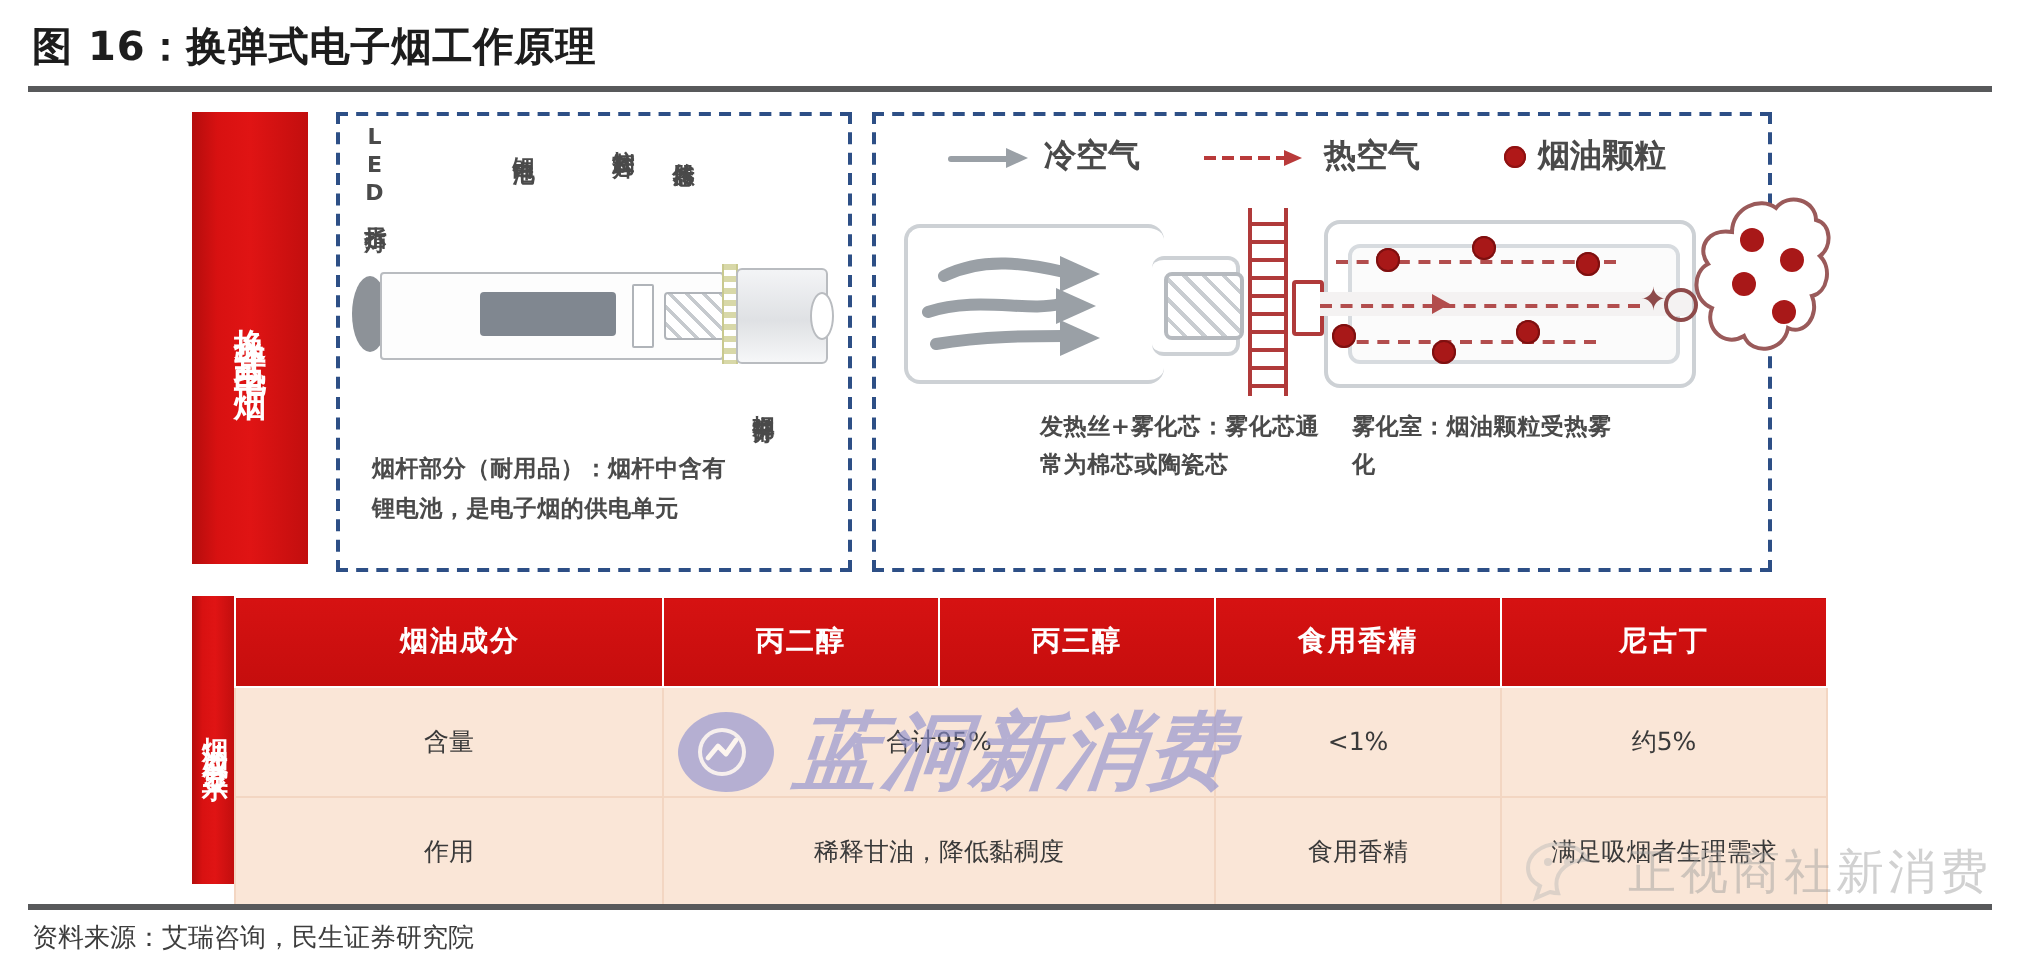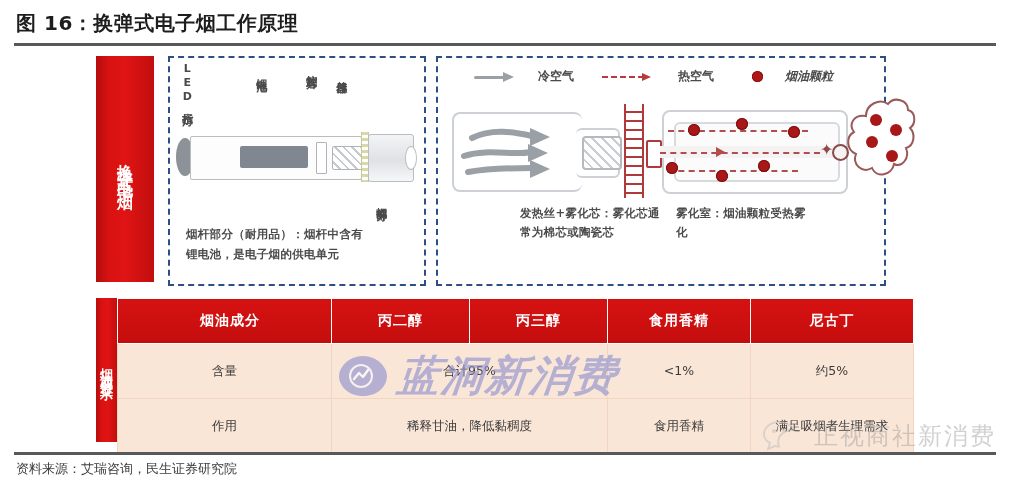--- a/index.html
+++ b/index.html
@@ -100,25 +100,25 @@
   }
   .dev-podtip{
     position:absolute;left:405px;top:146px;width:10px;height:22px;
     border:1.5px solid #b9bcc0;border-radius:50%;background:#fff;
   }
 
   
   .legend{
     position:absolute;left:452px;top:68px;width:420px;height:22px;
   }
-  .lg-item{position:absolute;display:flex;align-items:center;gap:22px;
-    font-size:12px;color:#4a4a4a;font-weight:bold;white-space:nowrap;}
+  .lg-item{position:absolute;display:flex;align-items:center;gap:6px;
+    font-size:16px;color:#4a4a4a;font-weight:bold;white-space:nowrap;}
   .lg-cold{left:22px;top:0;}
   .lg-hot{left:150px;top:0;}
-  .lg-part{left:300px;top:0;font-style:italic;}
+  .lg-part{left:300px;top:0;}
   .arrow-gray{
     position:relative;width:42px;height:10px;
   }
   .arrow-gray:before{
     content:"";position:absolute;left:0;top:4px;width:32px;height:3px;
     background:#9aa0a6;border-radius:2px;
   }
   .arrow-gray:after{
     content:"";position:absolute;left:29px;top:0;
     border-left:11px solid #9aa0a6;

